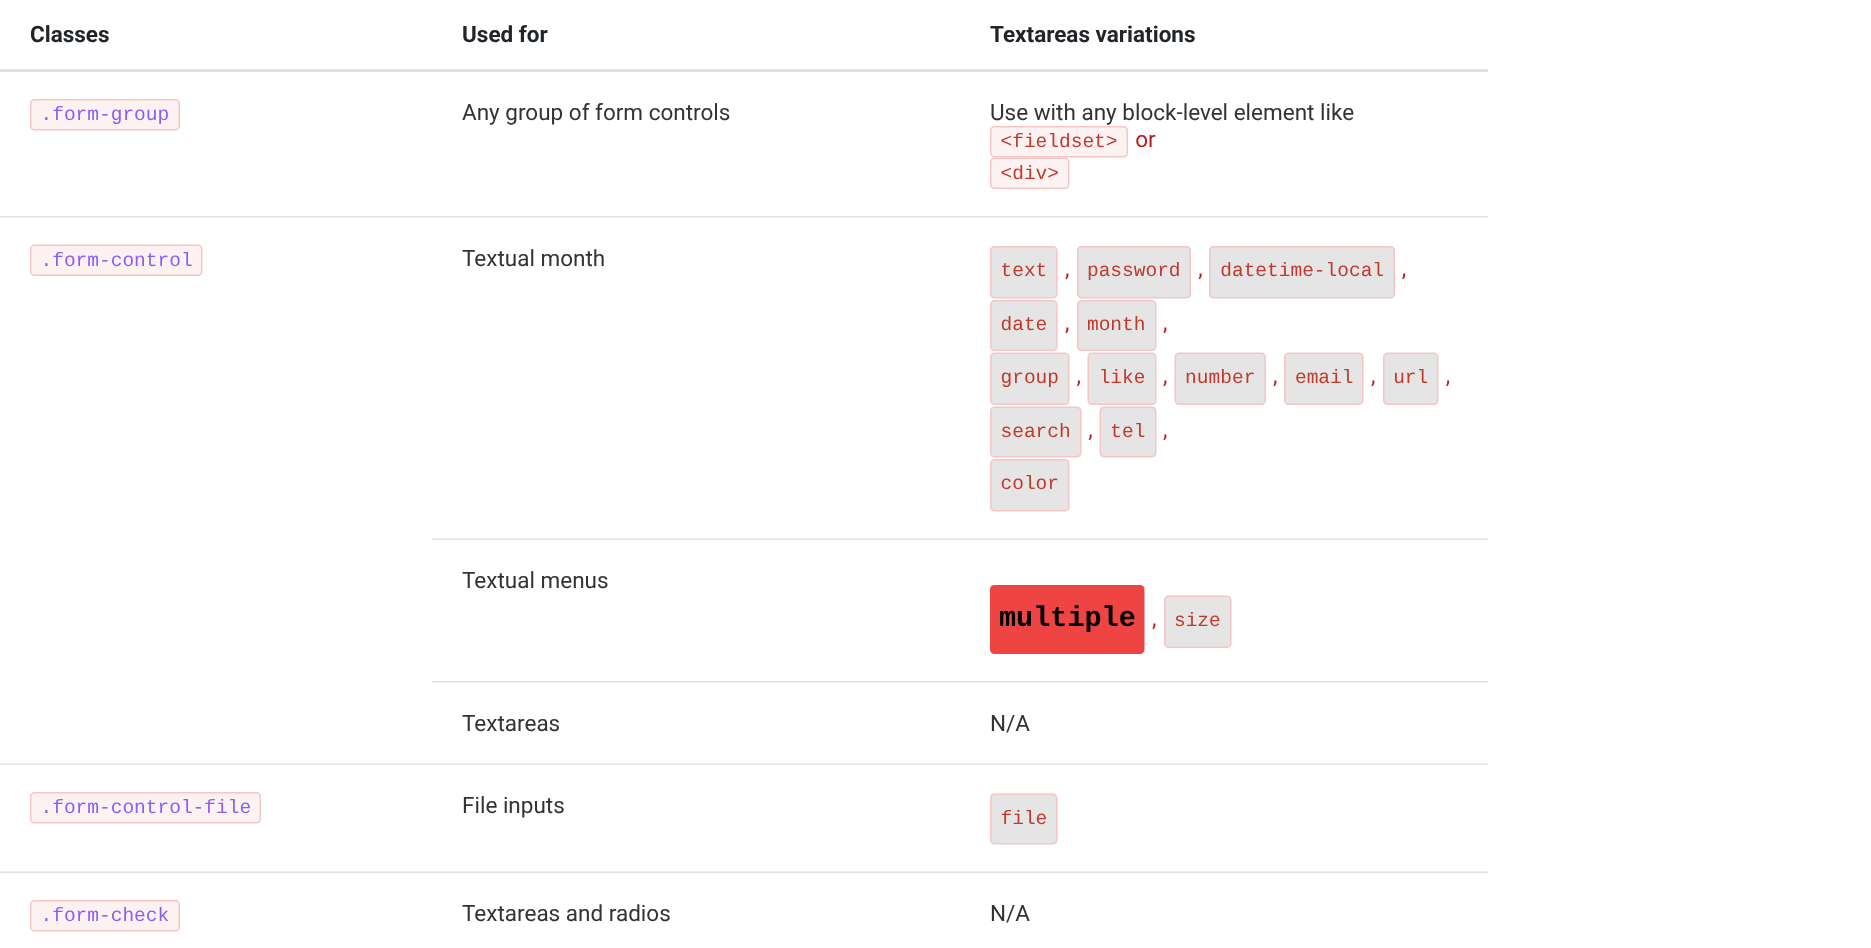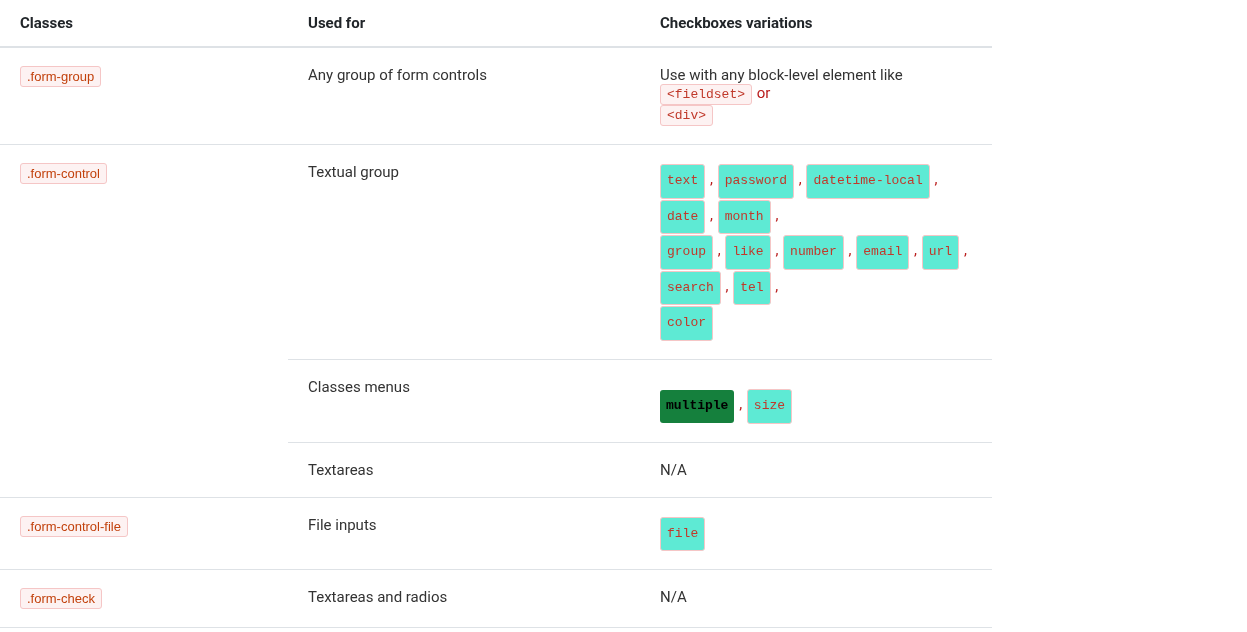--- a/index.html
+++ b/index.html
@@ -54,23 +54,23 @@
       width: 330px;
       color: #333;
     }
 
     td:nth-child(3) {
       color: #333;
     }
 
     .class-badge {
       display: inline-block;
-      font-family: Liberation Sans, sans-serif;
+      font-family: Liberation Mono, monospace;
       font-size: 13px;
-      color: #c2410c;
+      color: #8b5cf6;
       background-color: #fdf2f2;
       border: 1px solid #f5c6c6;
       border-radius: 3px;
       padding: 2px 6px;
     }
 
     .code-tag {
       display: inline-block;
       font-family: "SFMono-Regular", Consolas, "Liberation Mono", Menlo, monospace;
       font-size: 13px;
@@ -79,32 +79,32 @@
       border: 1px solid #f5c6c6;
       border-radius: 3px;
       padding: 2px 6px;
     }
 
     .code-inline {
       display: inline-block;
       font-family: "SFMono-Regular", Consolas, "Liberation Mono", Menlo, monospace;
       font-size: 13px;
       color: #c0392b;
-      background-color: #5eead4;
+      background-color: #e5e5e5;
       border: 1px solid #f5c6c6;
       border-radius: 3px;
       padding: 2px 6px;
     }
 
     .code-highlight {
       display: inline-block;
       font-family: "SFMono-Regular", Consolas, "Liberation Mono", Menlo, monospace;
-      font-size: 13px;
+      font-size: 19px;
       color: #000;
-      background-color: #15803d;
+      background-color: #ef4444;
       border-radius: 3px;
       padding: 2px 6px;
       font-weight: 600;
       margin-top: 12px;
     }
 
     .variations-cell {
       line-height: 2.2;
     }
 
@@ -120,21 +120,21 @@
   </style>
 </head>
 <body>
 
 <div class="table-container">
   <table>
     <thead>
       <tr>
         <th>Classes</th>
         <th>Used for</th>
-        <th>Checkboxes variations</th>
+        <th>Textareas variations</th>
       </tr>
     </thead>
     <tbody>
 
       <tr>
         <td>
           <code class="class-badge">.form-group</code>
         </td>
         <td>Any group of form controls</td>
         <td>
@@ -143,42 +143,42 @@
           <span class="separator"> or</span>
           <br>
           <code class="code-tag">&lt;div&gt;</code>
         </td>
       </tr>
 
       <tr>
         <td rowspan="3">
           <code class="class-badge">.form-control</code>
         </td>
-        <td>Textual group</td>
+        <td>Textual month</td>
         <td class="variations-cell">
           <code class="code-inline">text</code><span class="separator"> ,</span>
           <code class="code-inline">password</code><span class="separator"> ,</span>
           <code class="code-inline">datetime-local</code><span class="separator"> ,</span>
           <code class="code-inline">date</code><span class="separator"> ,</span>
           <code class="code-inline">month</code><span class="separator"> ,</span>
           <br>
           <code class="code-inline">group</code><span class="separator"> ,</span>
           <code class="code-inline">like</code><span class="separator"> ,</span>
           <code class="code-inline">number</code><span class="separator"> ,</span>
           <code class="code-inline">email</code><span class="separator"> ,</span>
           <code class="code-inline">url</code><span class="separator"> ,</span>
           <code class="code-inline">search</code><span class="separator"> ,</span>
           <code class="code-inline">tel</code><span class="separator"> ,</span>
           <br>
           <code class="code-inline">color</code>
         </td>
       </tr>
 
       <tr>
-        <td>Classes menus</td>
+        <td>Textual menus</td>
         <td class="variations-cell">
           <code class="code-highlight">multiple</code><span class="separator"> ,</span>
           <code class="code-inline">size</code>
         </td>
       </tr>
 
       <tr>
         <td>Textareas</td>
         <td>
           <span class="na-text">N/A</span>

